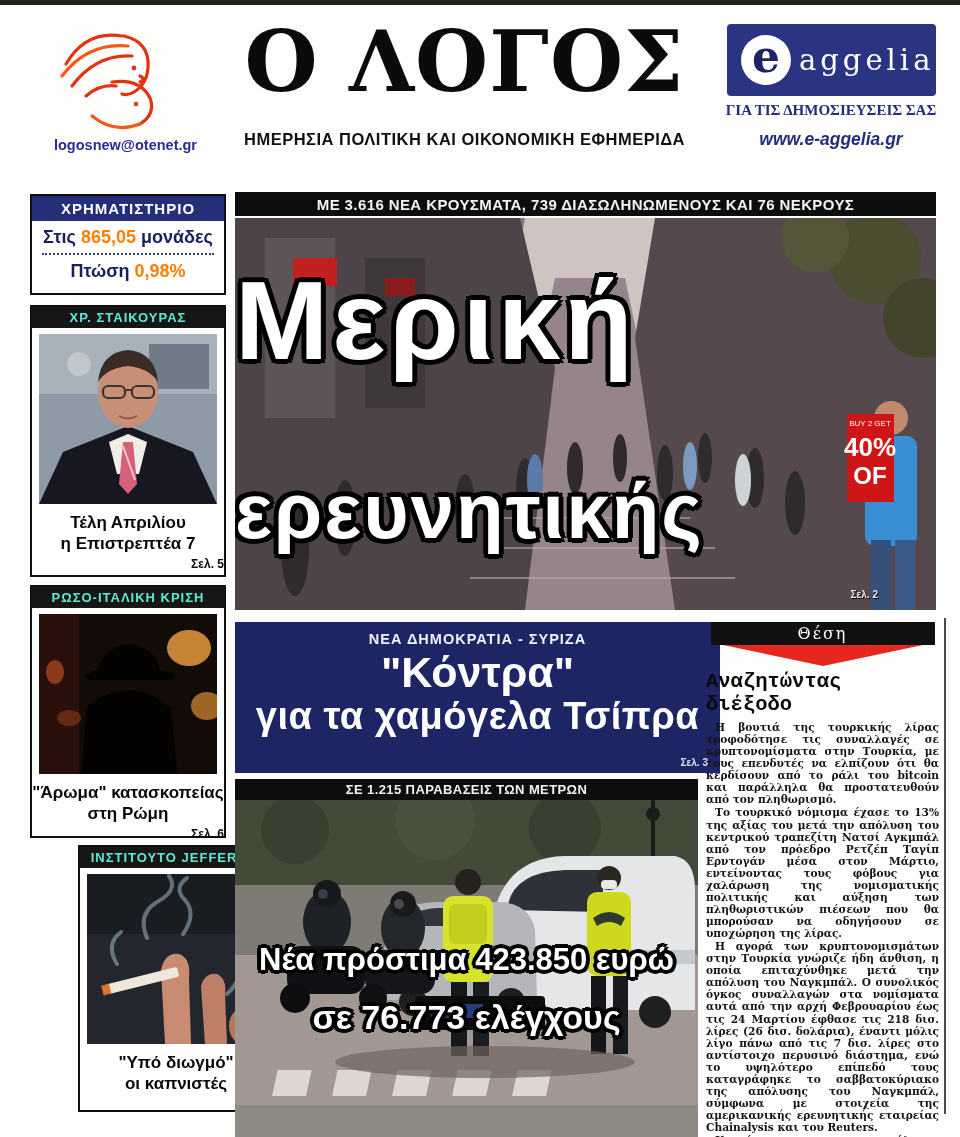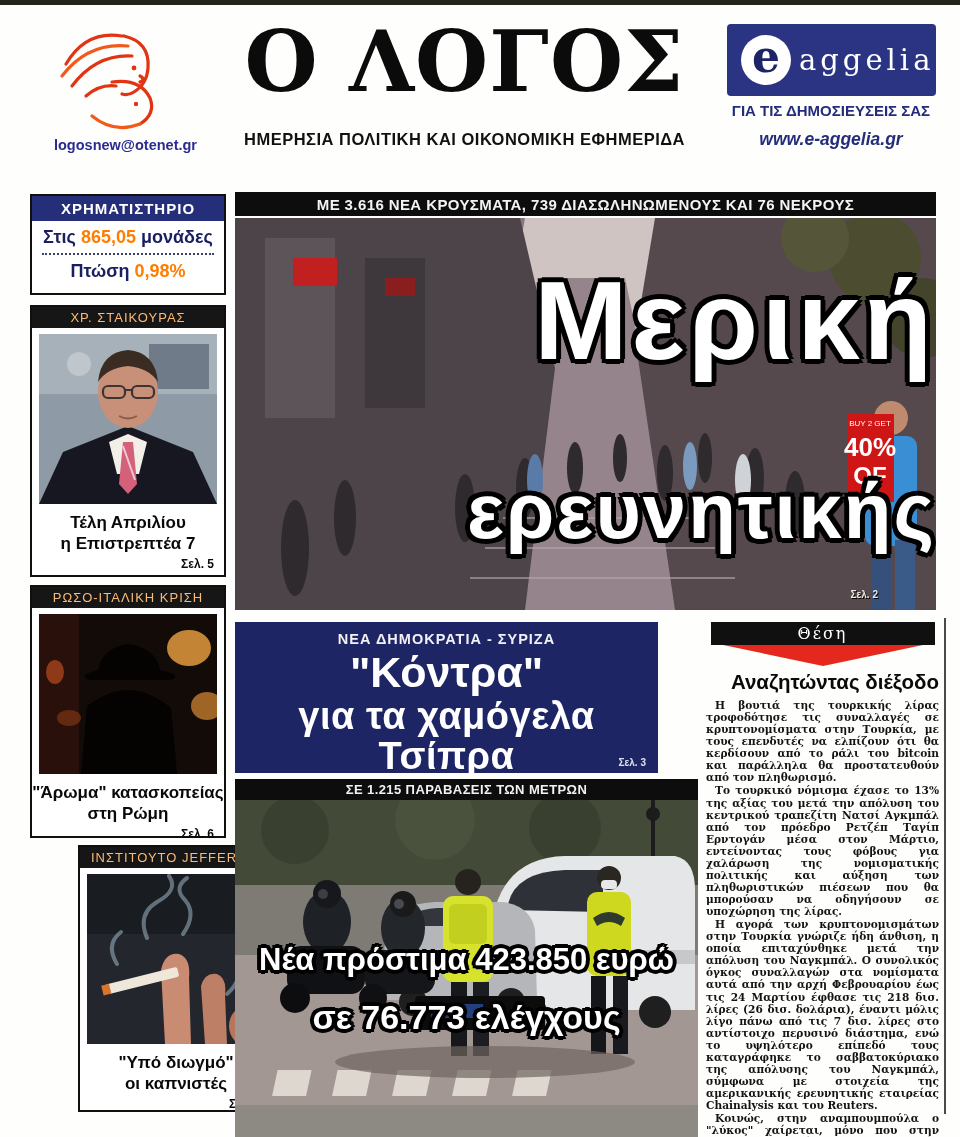--- a/index.html
+++ b/index.html
@@ -20,63 +20,63 @@
   .subtitle{left:222px;top:130px;width:485px;text-align:center;color:#111;
             font-weight:bold;font-size:16.5px;letter-spacing:.5px;}
   .ad-box{left:727px;top:24px;width:209px;height:72px;background:#2b3482;
           border-radius:4px;display:flex;align-items:center;padding-left:14px;box-sizing:border-box;}
   .ad-e-circle{width:50px;height:50px;border-radius:50%;background:#ffffff;color:#1d2566;
                font-family:"DejaVu Serif",serif;font-weight:bold;font-size:44px;
                display:flex;align-items:center;justify-content:center;line-height:1;padding-bottom:6px;box-sizing:border-box;}
   .ad-word{color:#ffffff;font-family:"DejaVu Serif",serif;font-size:29px;
            letter-spacing:4px;margin-left:8px;}
   .ad-tagline{left:714px;top:102px;width:234px;text-align:center;color:#232d7c;
-              font-weight:bold;font-size:15px;}
+              font-weight:bold;font-size:15px;font-family:Liberation Serif, serif;}
   .ad-url{left:714px;top:129px;width:234px;text-align:center;color:#232d7c;
           font-weight:bold;font-style:italic;font-size:17.5px;}
   .issue-bar{left:30px;top:167px;width:906px;height:18px;background:#e63228;
              display:flex;align-items:center;justify-content:center;}
   .issue-bar span{color:#141414;font-weight:bold;font-size:10.5px;letter-spacing:.4px;}
 
   
   .stock-box{left:30px;top:194px;width:196px;height:101px;background:#fff;
              border:2px solid #101010;box-sizing:border-box;}
   .stock-head{height:25px;background:#252e78;display:flex;align-items:center;justify-content:center;
               color:#fff;font-weight:bold;font-size:15px;letter-spacing:1px;}
   .stock-line{text-align:center;font-weight:bold;font-size:18px;color:#1a1f5e;padding:6px 0 5px 0;}
   .stock-line .val{color:#ff7d00;}
   .stock-div{border-top:2px dotted #3a3f70;margin:0 10px;}
 
   .side-card{left:30px;width:196px;background:#fff;border:2px solid #101010;box-sizing:border-box;}
   .card-head{height:21px;background:#161616;display:flex;align-items:center;justify-content:center;
-             color:#fdba74;font-weight:normal;font-size:13px;letter-spacing:1px;}
+             color:#5eead4;font-weight:bold;font-size:13px;letter-spacing:1px;}
   .card-photo{margin:6px 7px 0 7px;height:170px;position:relative;overflow:hidden;}
   .card-caption{text-align:center;font-weight:bold;font-size:17px;color:#090909;
                 line-height:1.25;margin-top:8px;}
   .card-pageref{text-align:right;font-weight:bold;font-size:12px;color:#0a0a0a;
-                padding-right:10px;margin-top:2px;}
+                margin-top:2px;}
   #card-staikouras{top:305px;height:272px;}
   #card-spy{top:585px;height:253px;}
   #card-smokers{top:845px;height:267px;margin-left:48px;}
 
   
   .covid-banner{left:235px;top:192px;width:701px;height:24px;background:#0d0d0d;
                 display:flex;align-items:center;justify-content:center;}
   .covid-banner span{color:#f3f3f3;font-weight:bold;font-size:15px;letter-spacing:.4px;}
 
   .main-photo{left:235px;top:218px;width:701px;height:392px;overflow:hidden;background:#7d6f77;}
-  .outline-big{color:#ffffff;font-weight:bold;text-align:right;width:100%;
+  .outline-big{color:#ffffff;font-weight:bold;text-align:left;width:100%;
      text-shadow:-4px -4px 0 #000,4px -4px 0 #000,-4px 4px 0 #000,4px 4px 0 #000,
                  -5px 0 0 #000,5px 0 0 #000,0 -5px 0 #000,0 5px 0 #000;}
   .headline1{top:38px;font-size:112px;letter-spacing:4px;}
   .headline2{top:248px;font-size:78px;letter-spacing:2px;}
   .main-pageref{right:58px;bottom:10px;color:#efe8e2;font-weight:bold;font-size:10px;
                 text-shadow:1px 1px 0 #000;}
 
-  .politics-box{left:235px;top:622px;width:423px;height:151px;background:#1d2565;
+  .politics-box{left:235px;top:622px;width:485px;height:151px;background:#1d2565;
                 text-align:center;color:#fff;box-sizing:border-box;padding-top:9px;}
   .politics-kicker{font-weight:bold;font-size:14.5px;letter-spacing:1px;color:#f0f0f5;}
   .politics-l1{font-weight:bold;font-size:43px;line-height:1.05;margin-top:3px;}
   .politics-l2{font-weight:bold;font-size:38px;line-height:1.05;margin-top:2px;letter-spacing:.5px;}
   .politics-pageref{position:absolute;right:12px;bottom:5px;font-weight:bold;font-size:10px;color:#dfe2ee;}
 
   .fines-banner{left:235px;top:779px;width:463px;height:21px;background:#0d0d0d;
                 display:flex;align-items:center;justify-content:center;}
   .fines-banner span{color:#f2f2f2;font-weight:bold;font-size:13px;letter-spacing:.4px;}
 
@@ -89,21 +89,21 @@
   .fines-pageref{position:absolute;right:8px;bottom:28px;background:#141414;color:#e8e2c8;
                  font-weight:bold;font-size:9px;padding:1px 5px;}
 
   
   .opinion{left:706px;top:622px;width:233px;}
   .opinion-head{width:224px;height:23px;margin:0 auto;background:#101010;
                 display:flex;align-items:center;justify-content:center;}
   .opinion-head span{color:#fff;font-family:"DejaVu Serif",serif;font-size:16px;letter-spacing:2px;}
   .opinion-arrow{width:0;height:0;margin:0 auto;border-left:100px solid transparent;
                  border-right:100px solid transparent;border-top:21px solid #e5281e;}
-  .opinion-title{text-align:right;font-family:Liberation Sans, sans-serif;font-weight:bold;
+  .opinion-title{text-align:left;font-family:Liberation Mono, monospace;font-weight:bold;
                  font-size:20.5px;color:#0a0a0a;margin-top:4px;}
   .opinion-body{margin-top:5px;font-family:"DejaVu Serif",serif;font-weight:bold;
                 font-size:10.6px;line-height:1.14;color:#141414;text-align:justify;}
   .opinion-body p{margin:0 0 1px 0;text-indent:9px;}
   .right-rule{left:944px;top:618px;width:2px;height:496px;background:#4a4a4a;}
 </style>
 </head>
 <body>
 
 <div id="page">

